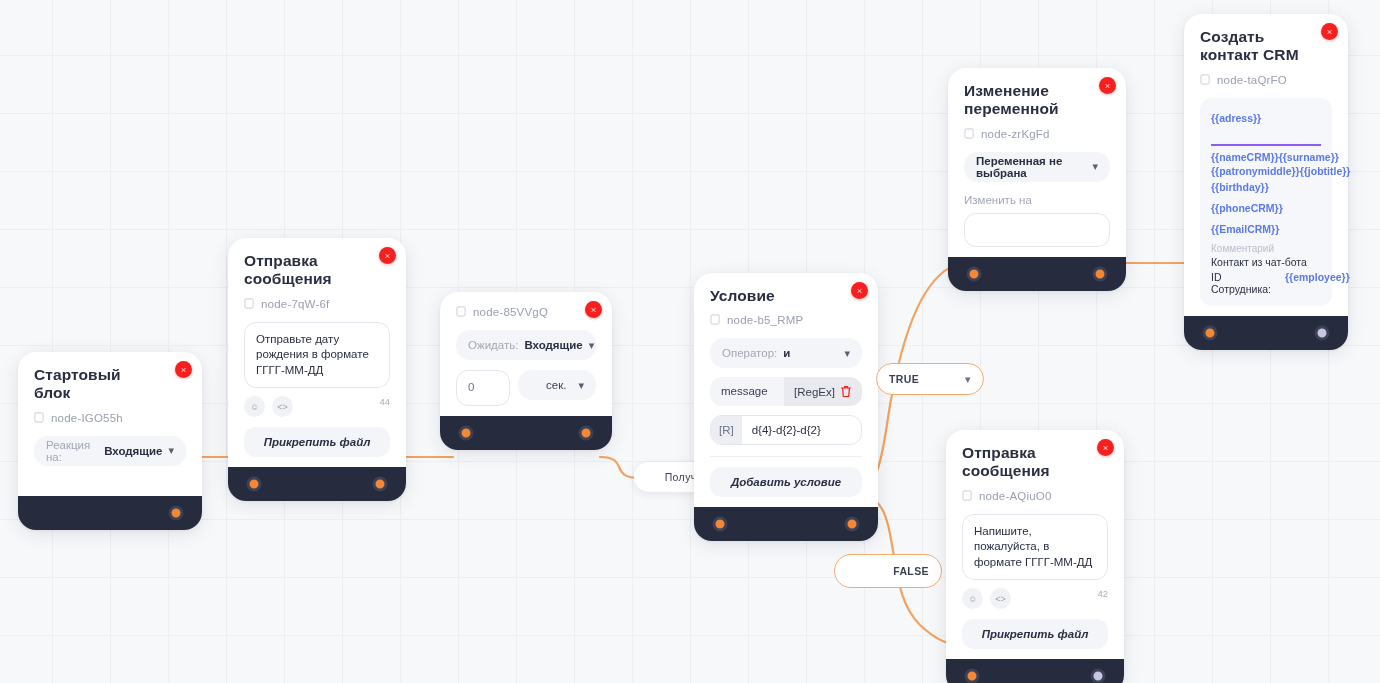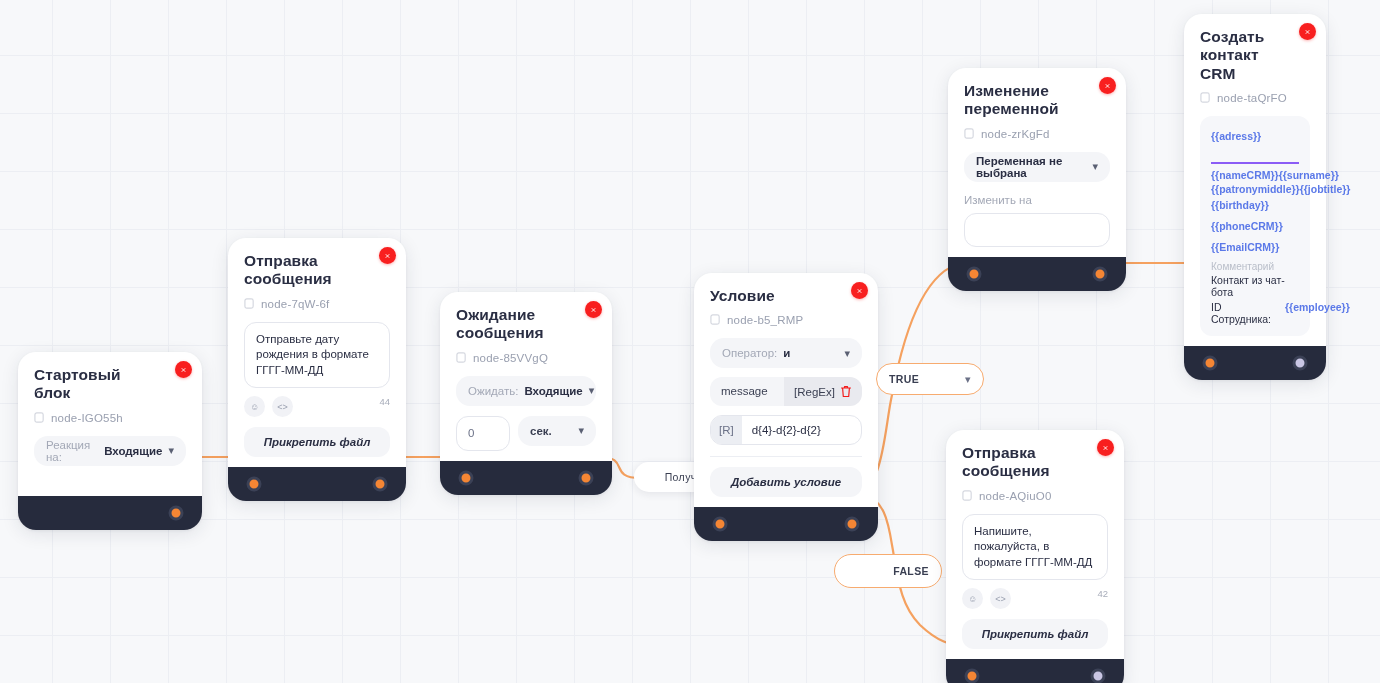--- a/index.html
+++ b/index.html
@@ -221,36 +221,35 @@
     </div>
   </div>
 
   <div class="node" style="left:440px; top:292px; width:172px;">
     <div class="node-body">
       <button class="close-btn">
         <svg viewBox="0 0 10 10">
           <path d="M2,2 L8,8 M8,2 L2,8" stroke="#ffffff" stroke-width="1.8" stroke-linecap="round"></path>
         </svg>
       </button>
-      <div class="node-title">Ожидание сообщения</div>
       <div class="node-id">
         <svg class="copy-icon" viewBox="0 0 12 13">
           <rect x="1" y="1" width="9" height="10" rx="2" fill="none" stroke="#b3b8c6" stroke-width="1.3"></rect>
         </svg>
         <span class="idtxt">node-85VVgQ</span>
       </div>
       <div class="select wide">
         <span class="lbl">Ожидать:</span>
         <span class="val">Входящие</span>
         <span class="chev">▾</span>
       </div>
       <div style="display:flex; gap:8px; margin-top:10px;">
         <div class="textbox" style="flex:1 1 auto; color:#6b7187;">0</div>
         <div class="select" style="width:78px;">
-          <span class="val" style="font-weight:bold;color:#3a3f52;">сек.</span>
+          <span class="val" style="font-weight:normal;color:#3a3f52;margin-left:16px;">сек.</span>
           <span class="chev">▾</span>
         </div>
       </div>
     </div>
     <div class="node-footer">
       <div class="port left"></div>
       <div class="port right"></div>
     </div>
   </div>
 
@@ -328,21 +327,21 @@
       </div>
       <div class="field-label">Изменить на</div>
       <div class="empty-input"></div>
     </div>
     <div class="node-footer">
       <div class="port left"></div>
       <div class="port right"></div>
     </div>
   </div>
 
-  <div class="node" style="left:1184px; top:14px; width:142px;">
+  <div class="node" style="left:1184px; top:14px; width:164px;">
     <div class="node-body">
       <button class="close-btn">
         <svg viewBox="0 0 10 10">
           <path d="M2,2 L8,8 M8,2 L2,8" stroke="#ffffff" stroke-width="1.8" stroke-linecap="round"></path>
         </svg>
       </button>
       <div class="node-title">Создать контакт CRM</div>
       <div class="node-id">
         <svg class="copy-icon" viewBox="0 0 12 13">
           <rect x="1" y="1" width="9" height="10" rx="2" fill="none" stroke="#b3b8c6" stroke-width="1.3"></rect>

